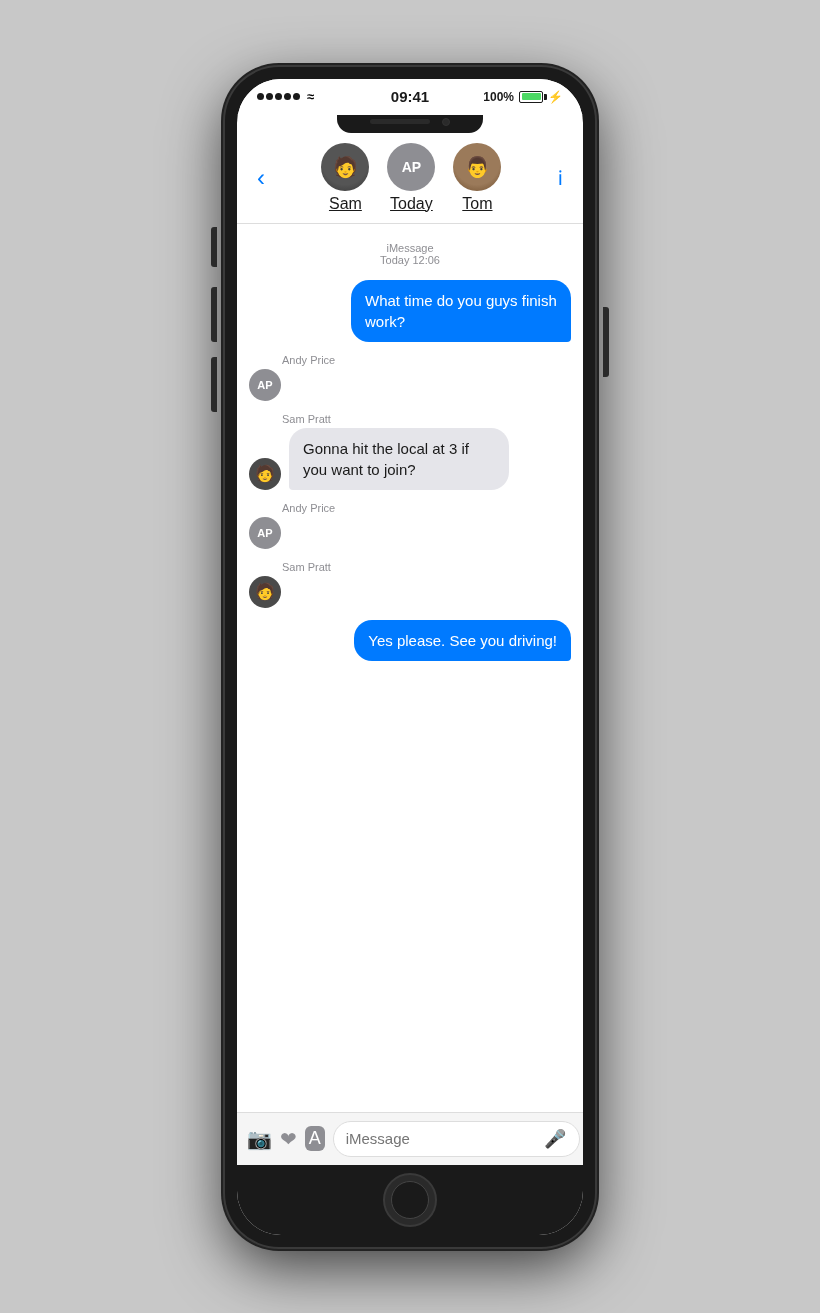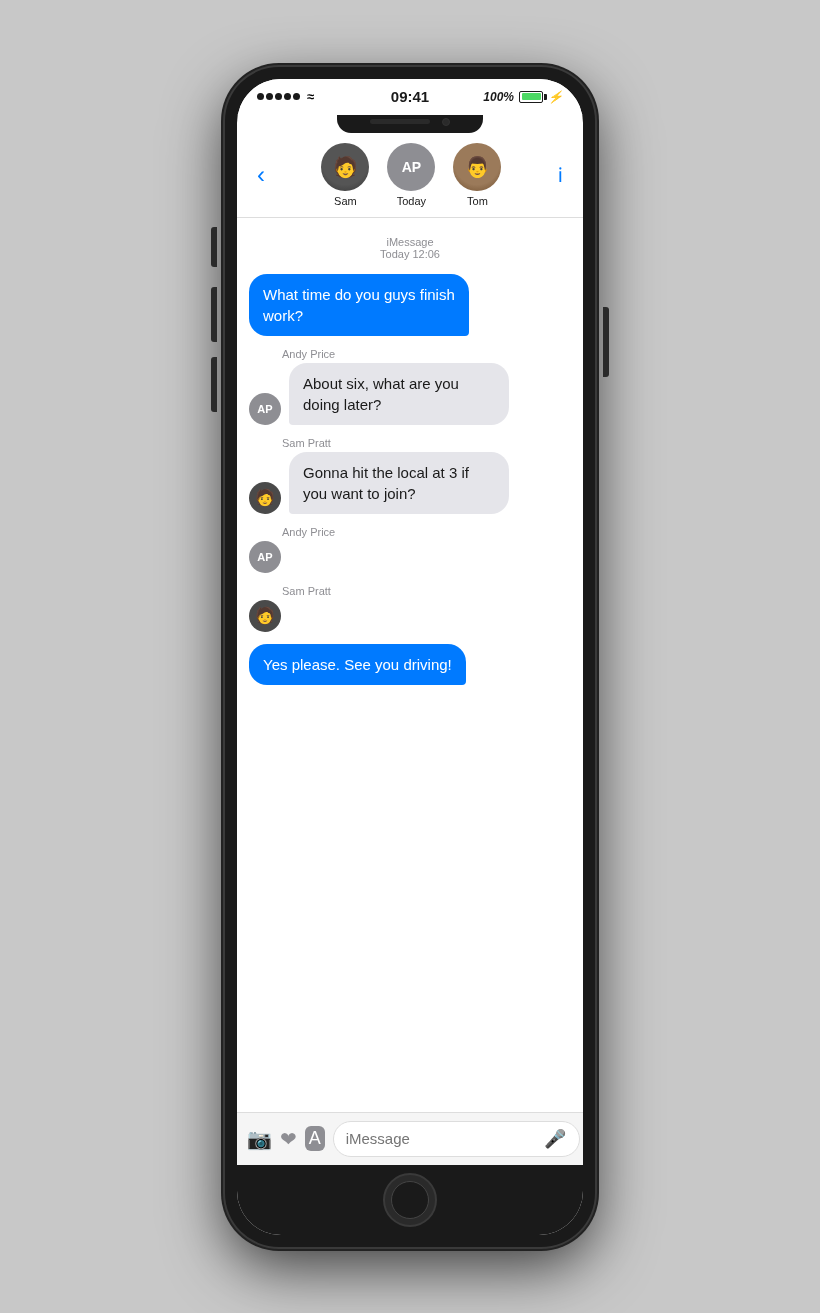--- a/index.html
+++ b/index.html
@@ -119,21 +119,20 @@
       transform: translateX(-50%);
     }
 
     .status-bar-right {
       display: flex;
       align-items: center;
       gap: 5px;
       font-size: 12px;
       font-weight: 600;
       color: #1a1a1a;
-      font-style: italic;
     }
 
     .battery-icon {
       display: flex;
       align-items: center;
       gap: 2px;
     }
 
     .battery-body {
       width: 24px;
@@ -236,22 +235,23 @@
       font-size: 16px;
     }
 
     .avatar-andy {
       background: #8e8e93;
       color: white;
       font-size: 14px;
     }
 
     .contact-name {
-      font-size: 11px;
+      font-size: 16px;
       color: #1a1a1a;
+      text-decoration: underline;
     }
 
     .nav-info {
       color: #007AFF;
       font-size: 22px;
       padding: 0 8px;
     }
 
     
     .chat-area {
@@ -280,21 +280,20 @@
     }
 
     .message-row {
       display: flex;
       align-items: flex-end;
       gap: 8px;
     }
 
     .message-row.outgoing {
       flex-direction: row-reverse;
-      justify-content: flex-end;
     }
 
     .message-avatar {
       width: 32px;
       height: 32px;
       border-radius: 50%;
       background: #8e8e93;
       display: flex;
       align-items: center;
       justify-content: center;
@@ -488,21 +487,20 @@
           <div class="bubble bubble-outgoing">What time do you guys finish work?</div>
         </div>
       </div>
 
       <div class="message-group">
         <div class="sender-name">Andy Price</div>
         <div class="message-row">
           <div class="message-avatar avatar-andy">
             <span>AP</span>
           </div>
-          <div class="bubble bubble-incoming">About six, what are you doing later?</div>
         </div>
       </div>
 
       <div class="message-group">
         <div class="sender-name">Sam Pratt</div>
         <div class="message-row">
           <div class="message-avatar" style="background: #4a4a4a; width:32px; height:32px; border-radius:50%; display:flex; align-items:center; justify-content:center; font-size:16px;">🧑</div>
           <div class="bubble bubble-incoming">Gonna hit the local at 3 if you want to join?</div>
         </div>
       </div>

